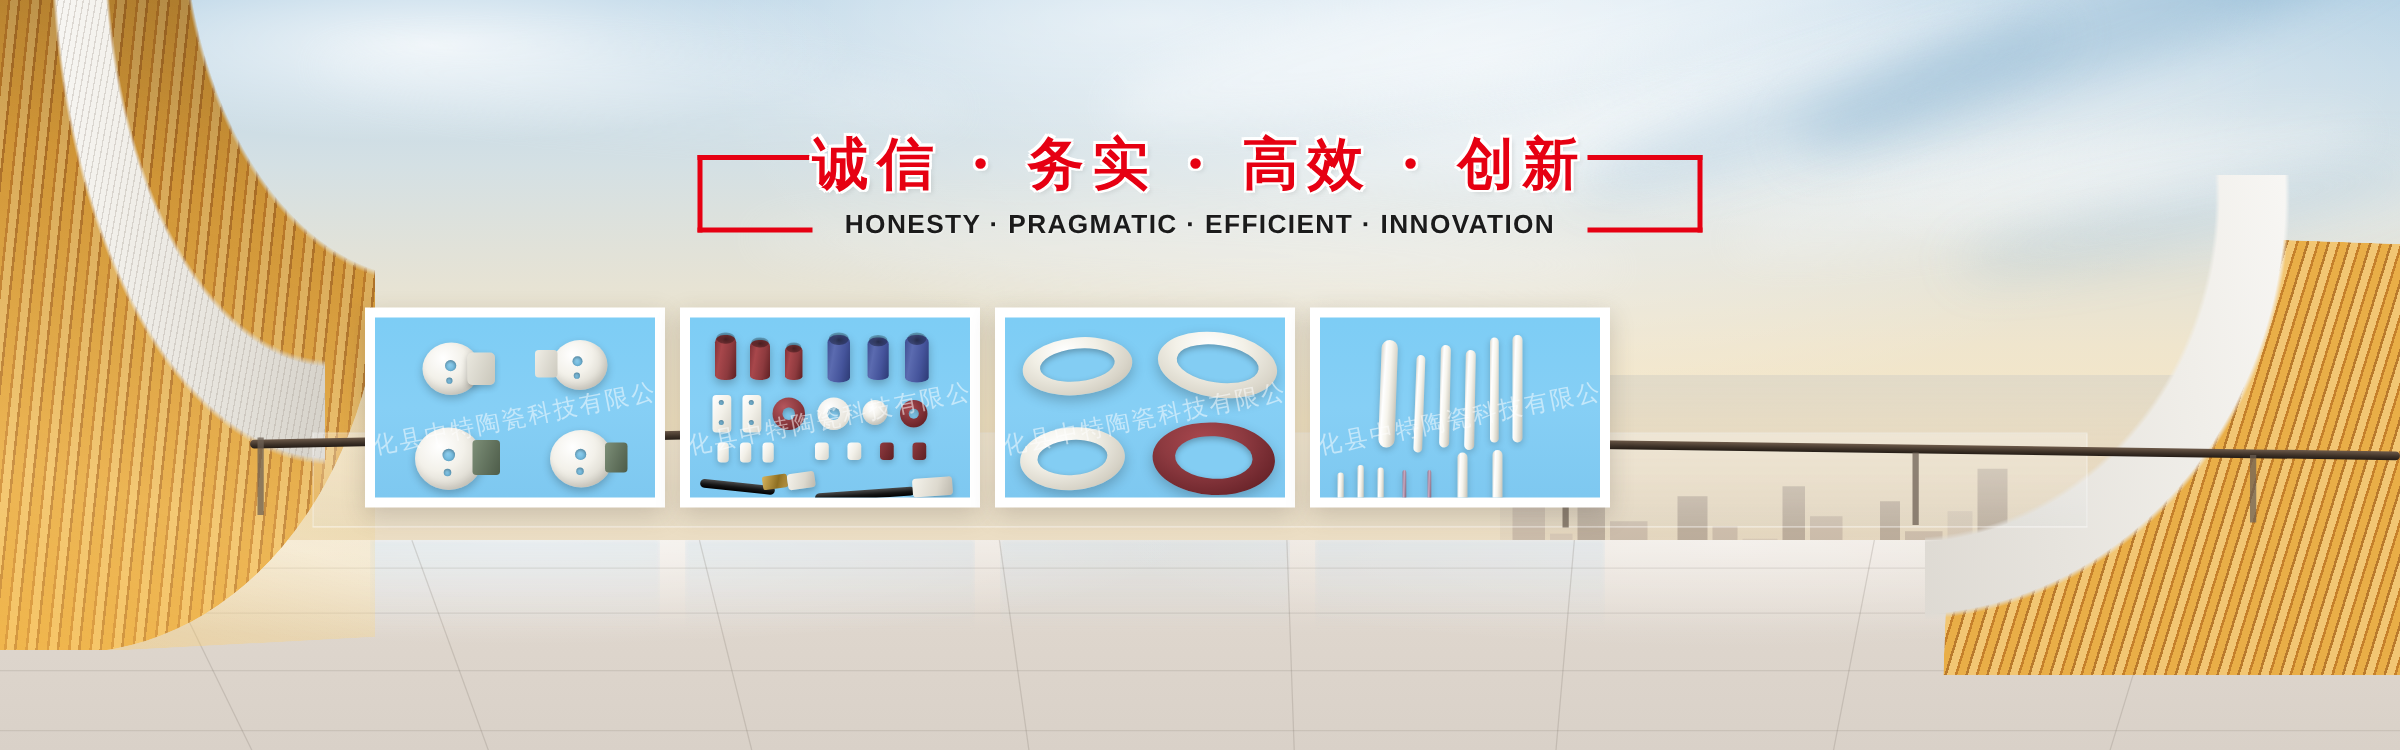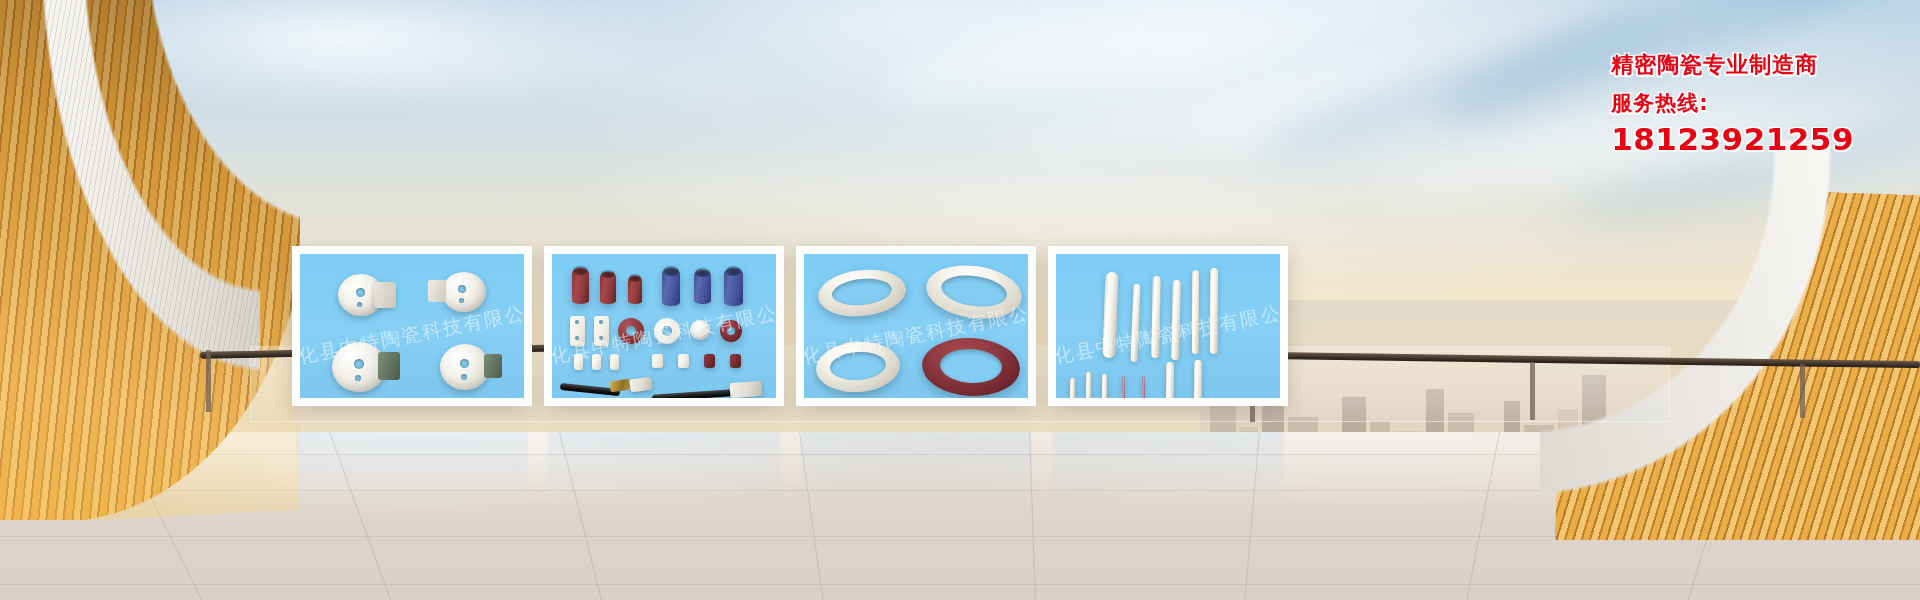--- a/index.html
+++ b/index.html
@@ -439,26 +439,27 @@
   <div class="railing">
     <div class="glasspanel" style="left:250px; top:8px; width:1420px; height:76px;"></div>
     <div class="rail-bar" style="left:200px; top:8px; width:560px; transform:rotate(-1.2deg);"></div>
     <div class="rail-bar" style="left:1180px; top:18px; width:740px; transform:rotate(0.8deg);"></div>
     <div class="rail-post" style="left:206px; top:12px; height:62px;"></div>
     <div class="rail-post" style="left:1250px; top:22px; height:62px;"></div>
     <div class="rail-post" style="left:1530px; top:24px; height:58px;"></div>
     <div class="rail-post" style="left:1800px; top:26px; height:54px;"></div>
   </div>
 
-
-  <div class="contact">
-    <div class="line headline">精密陶瓷专业制造商</div>
-    <div class="line label">服务热线:</div>
-    <div class="line phone">18123921259</div>
+  <div class="slogan">
+    <div class="bracket left"></div>
+    <div class="bracket right"></div>
+    <div class="slogan-cn">诚信 · 务实 · 高效 · 创新</div>
+    <div class="slogan-en">HONESTY · PRAGMATIC · EFFICIENT · INNOVATION</div>
   </div>
+
 
   <div class="cards">
 
     <div class="card" style="left:292px; top:246px; width:240px; height:160px;">
       <div class="inner">
 
         <div class="pc disc" style="left:38px; top:20px; width:46px; height:42px;">
           <div class="hole" style="left:18px; top:14px; width:9px; height:9px;"></div>
           <div class="hole" style="left:19px; top:28px; width:5px; height:5px;"></div>
         </div>

